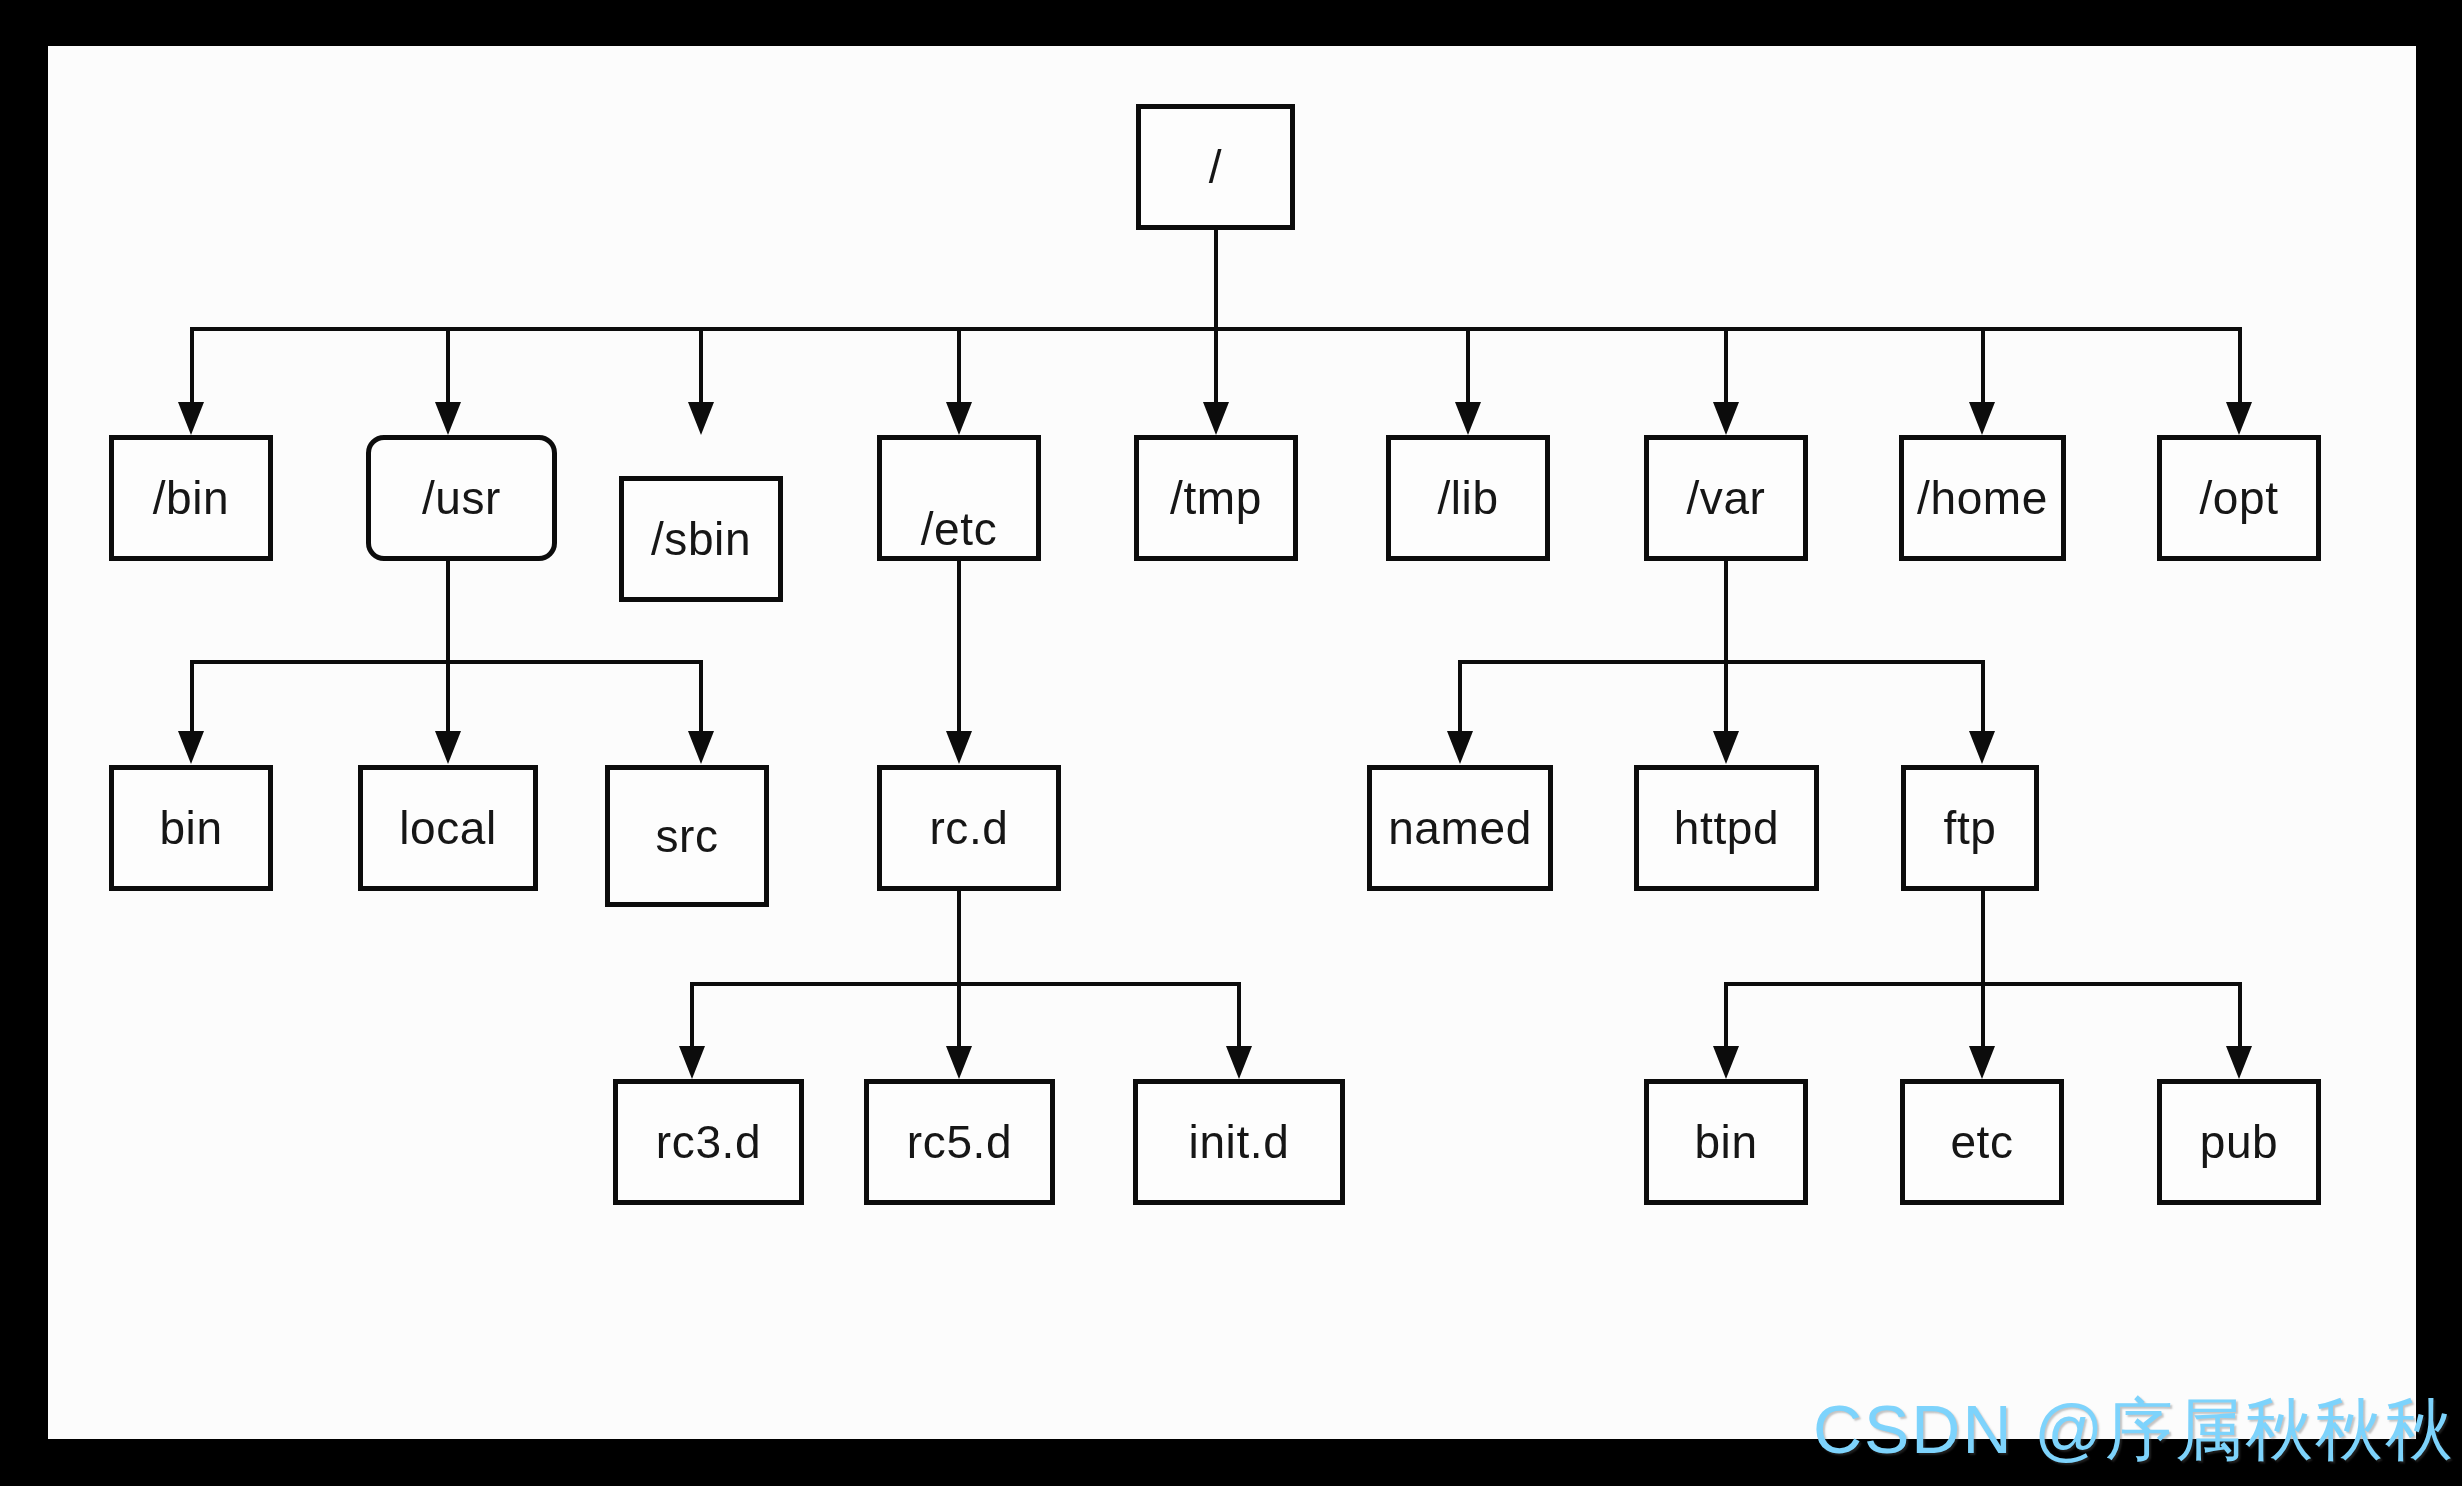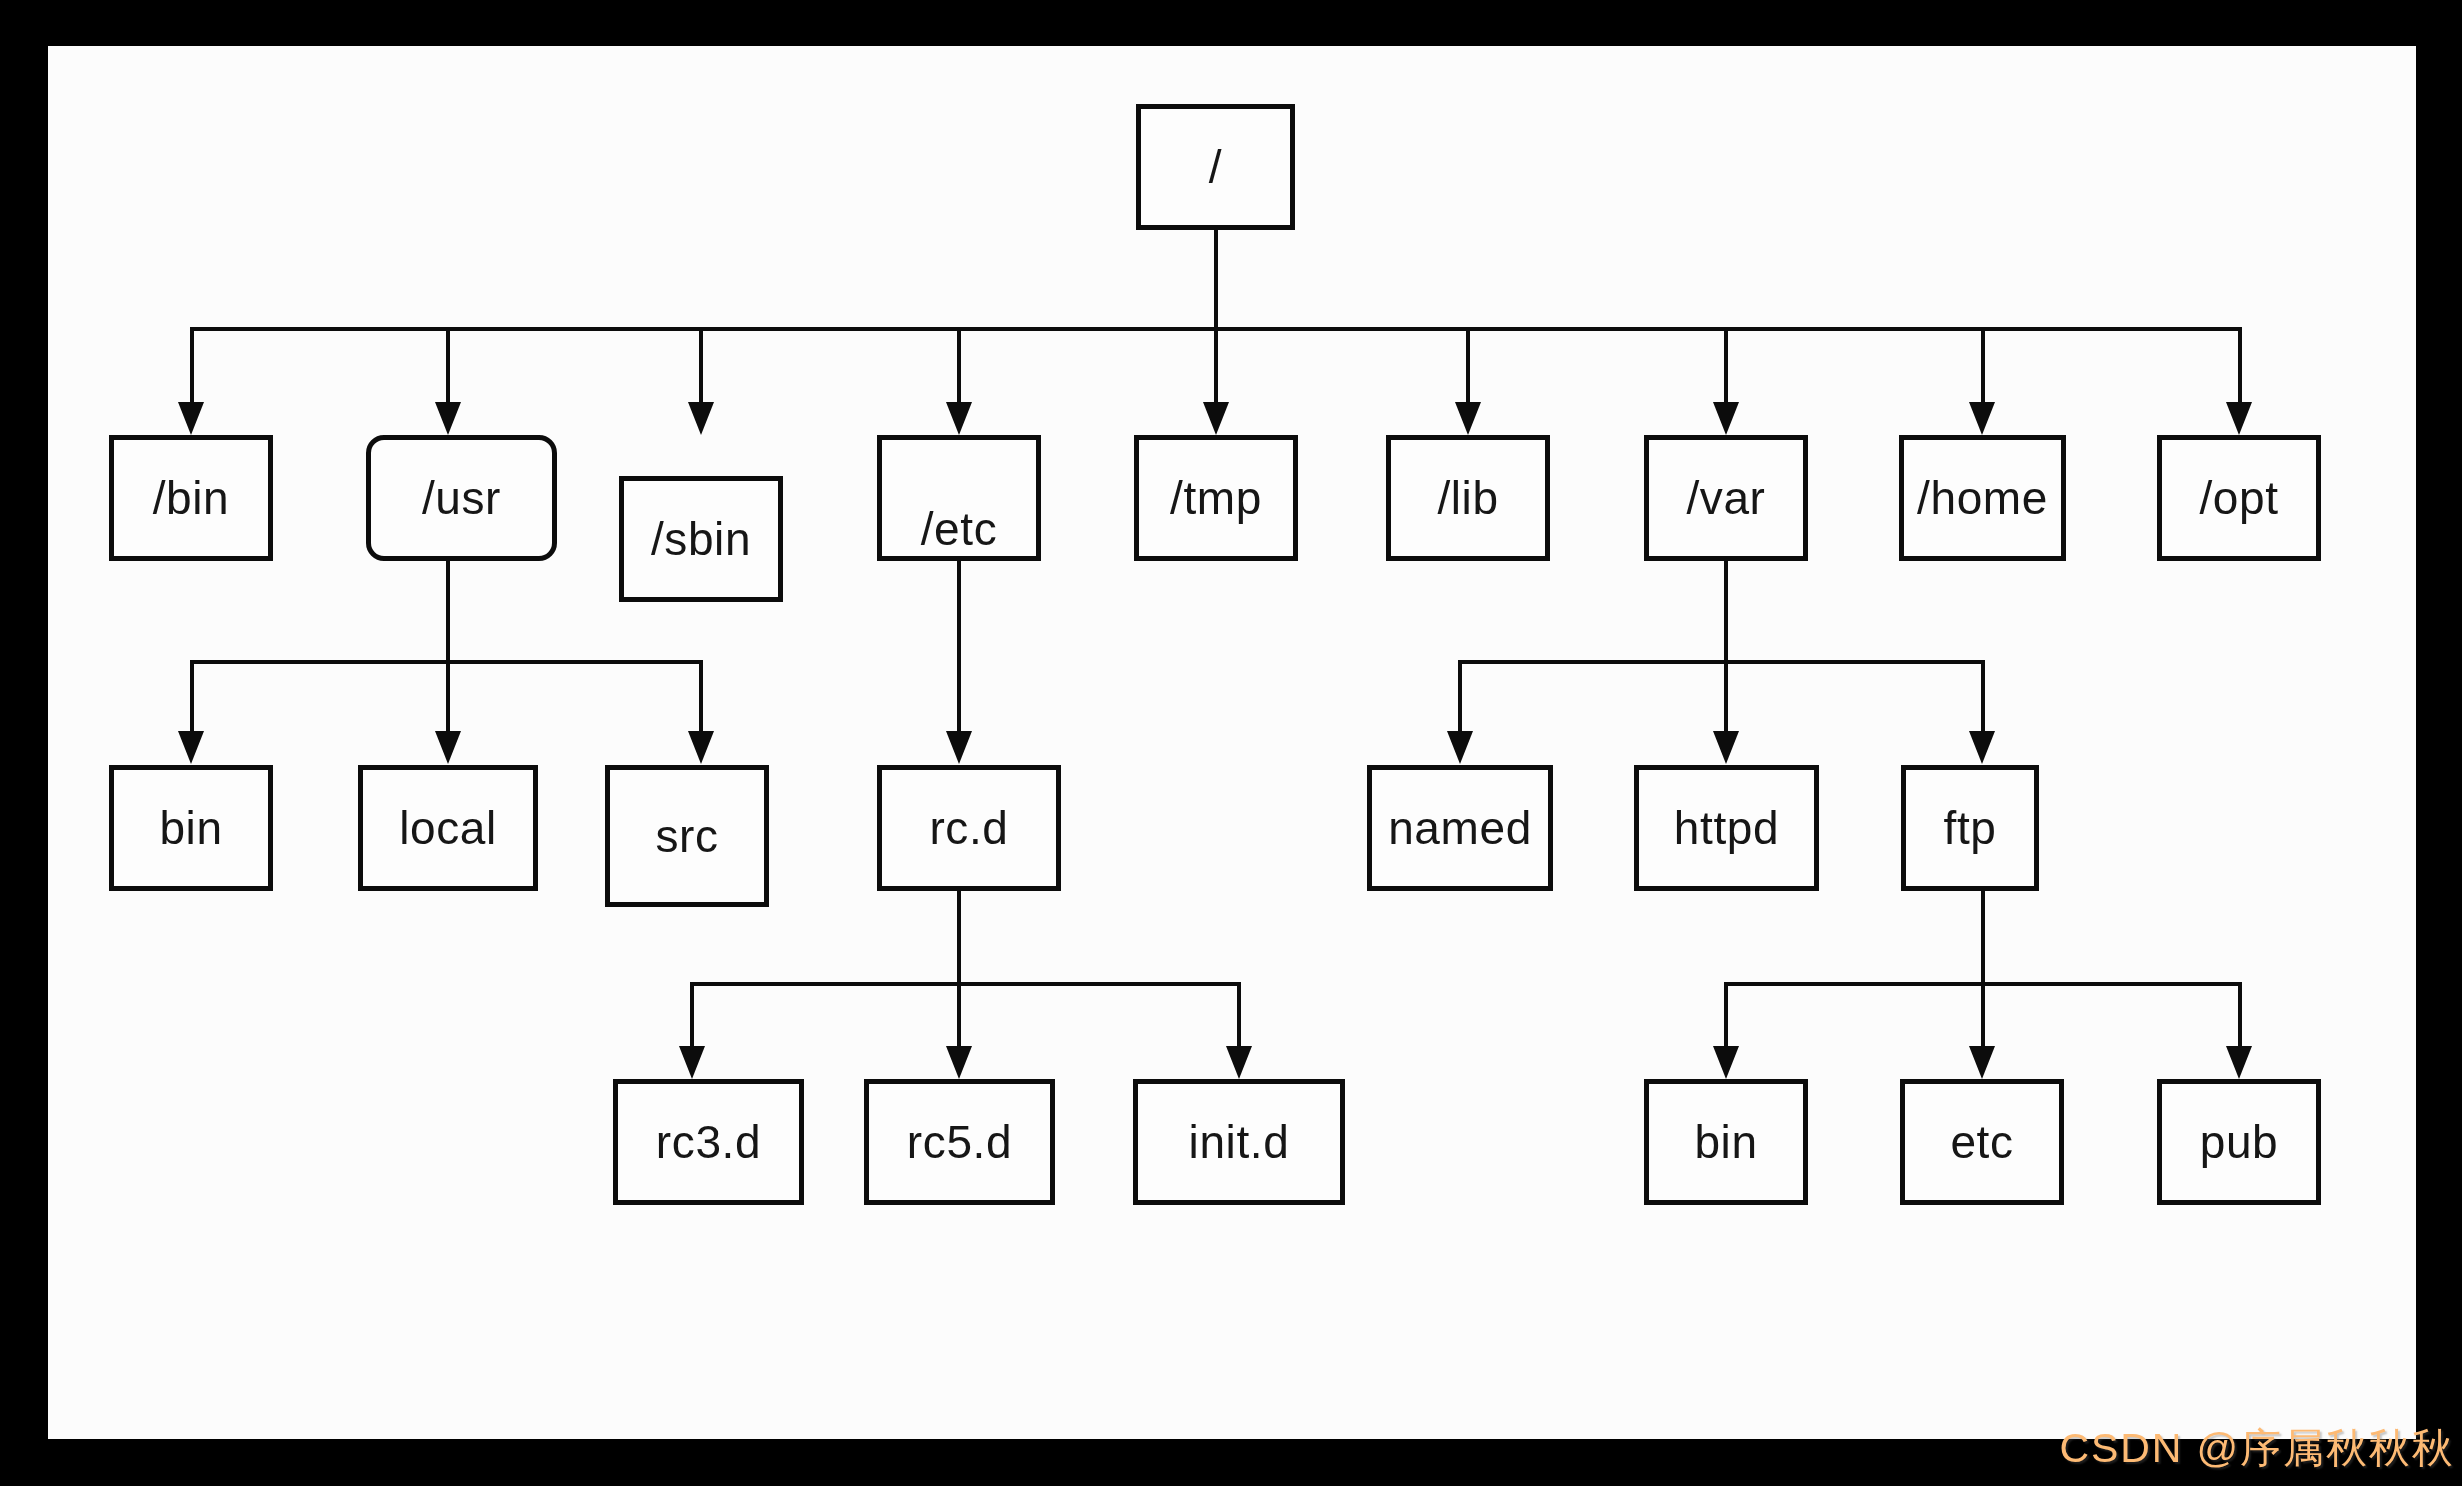--- a/index.html
+++ b/index.html
@@ -51,22 +51,22 @@
     border-left: 13px solid transparent;
     border-right: 13px solid transparent;
     border-top: 33px solid #0c0c0c;
     z-index: 2;
   }
   #watermark {
     position: absolute;
     right: 7.4px;
     bottom: 10px;
     font-family: "Liberation Sans", sans-serif;
-    font-size: 41px;
-    color: #fdba74;
+    font-size: 68px;
+    color: #7dd3fc;
     letter-spacing: 1.9px;
     text-shadow: 1.9px 1.9px 1.9px rgba(90,90,90,0.35);
     z-index: 10;
     white-space: nowrap;
   }
 </style>
 </head>
 <body>
 
 <div id="canvas">

